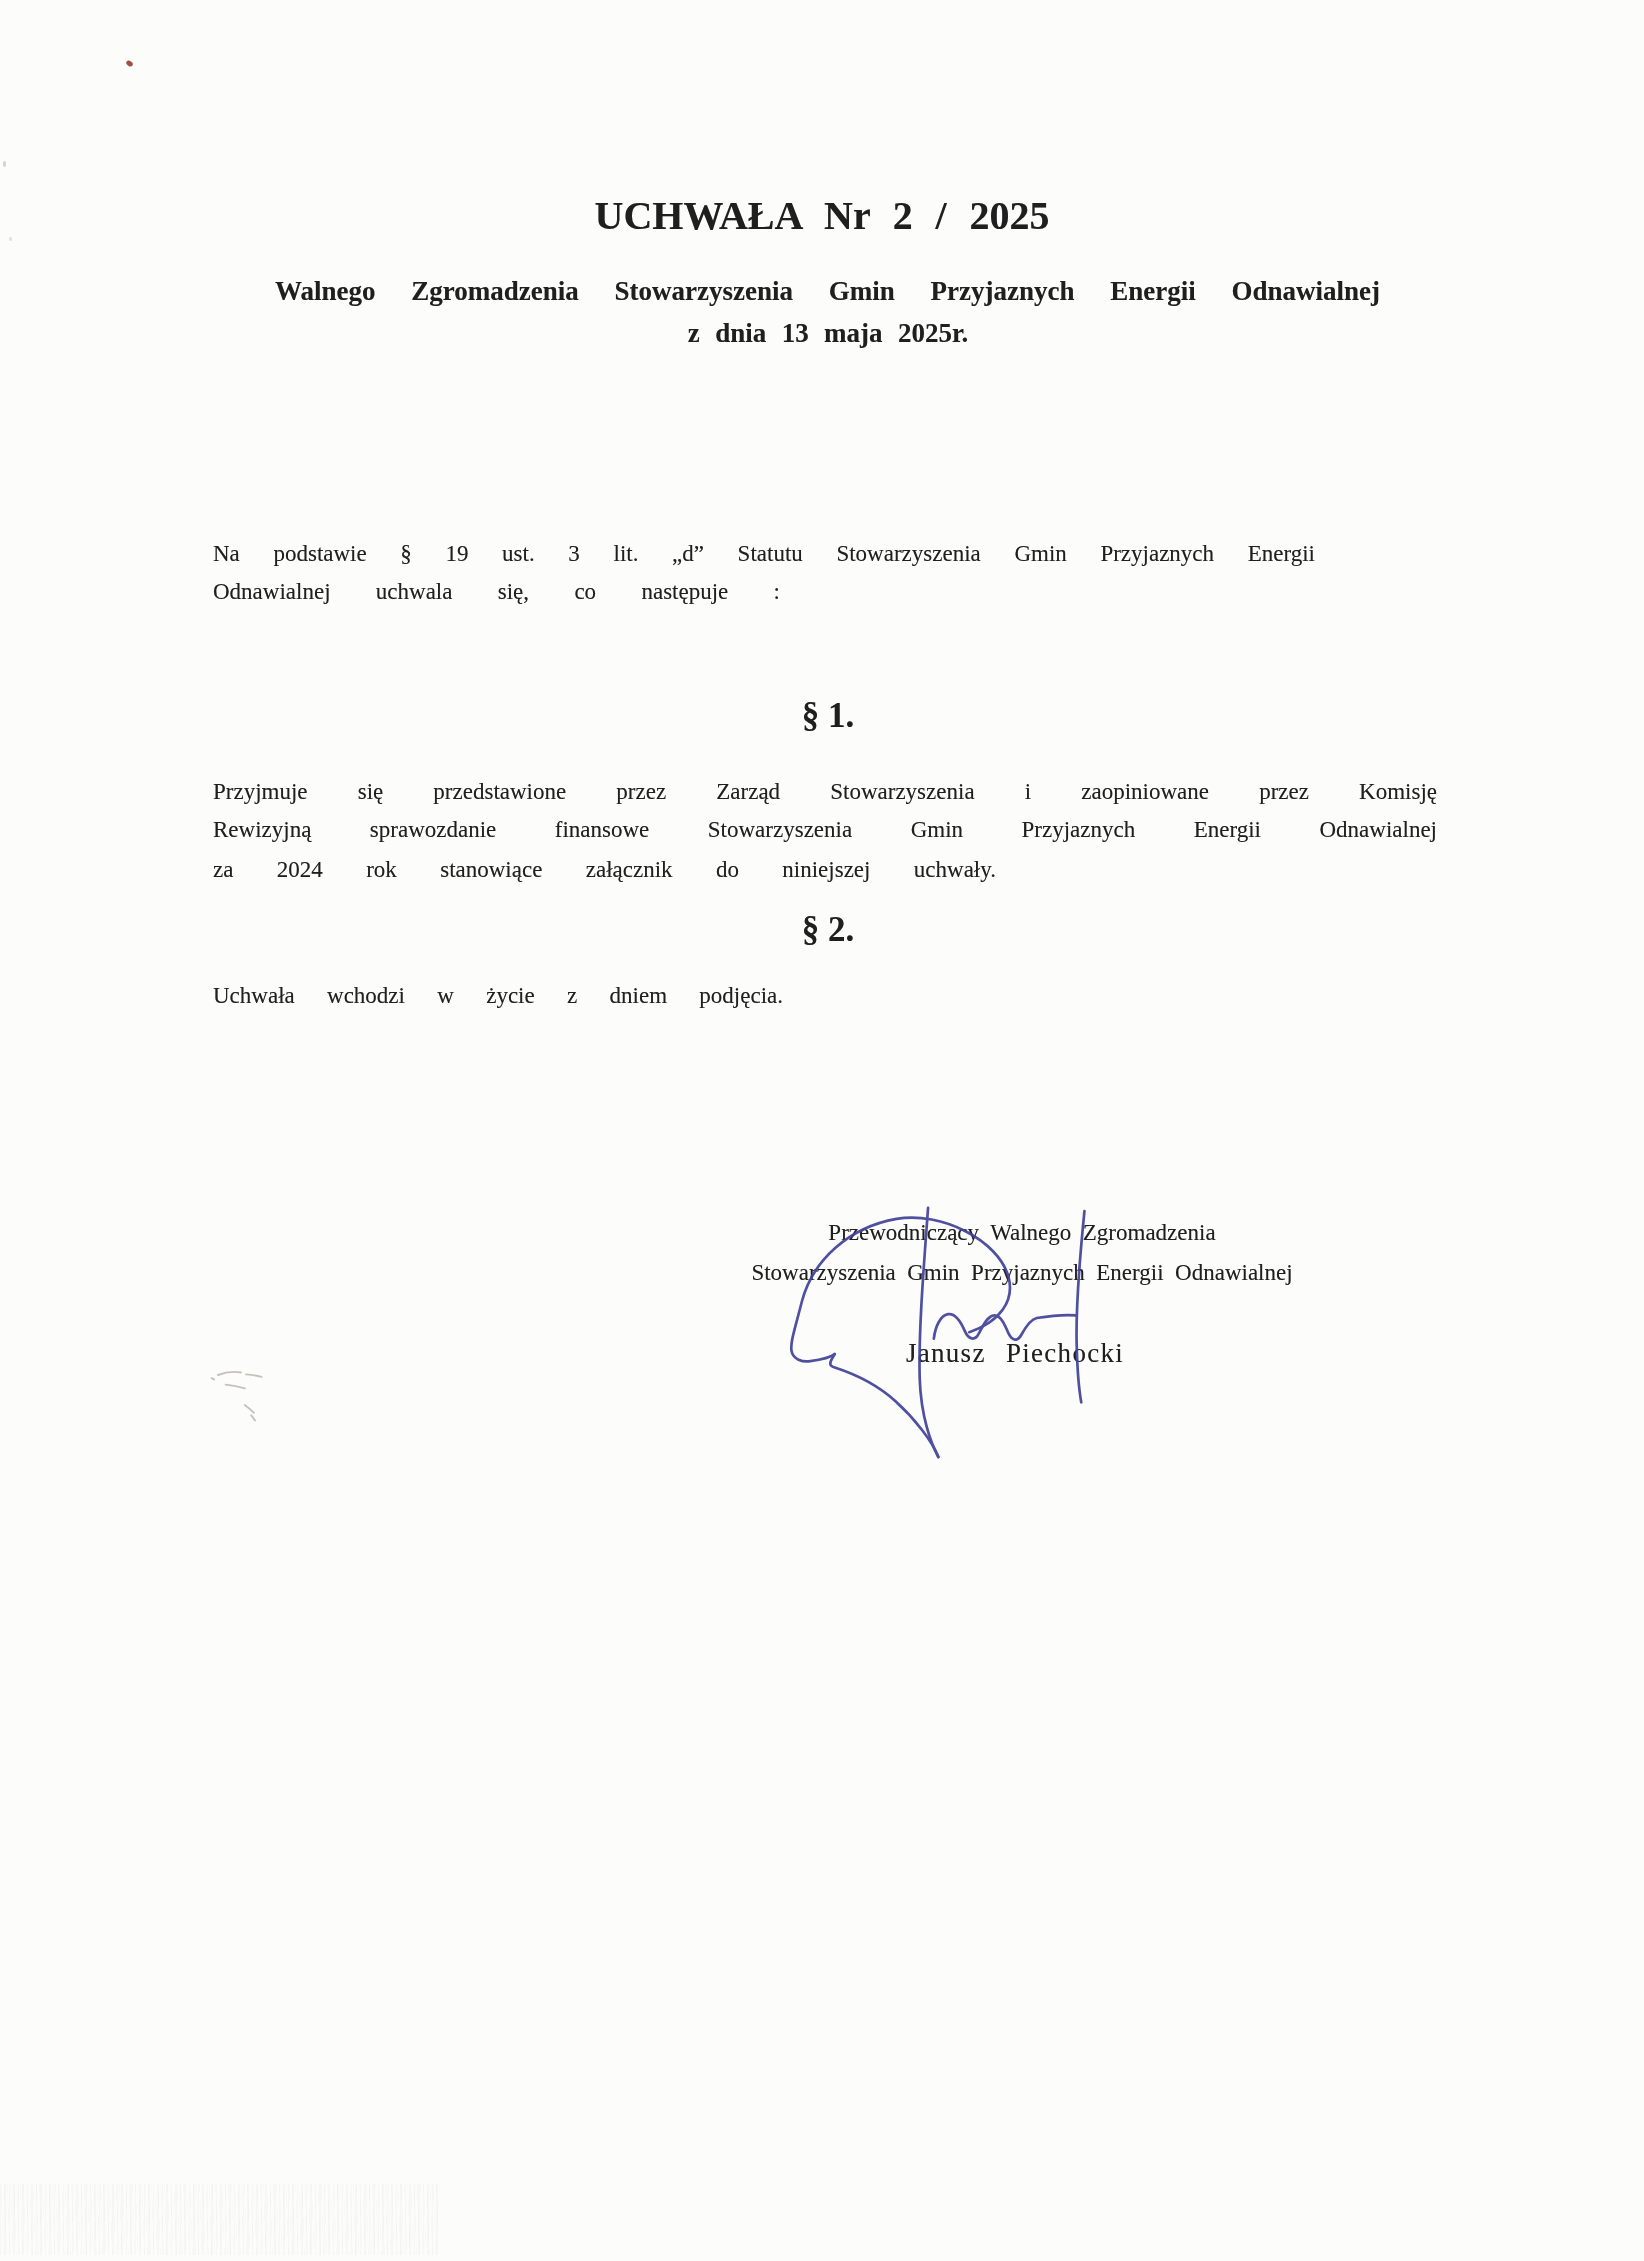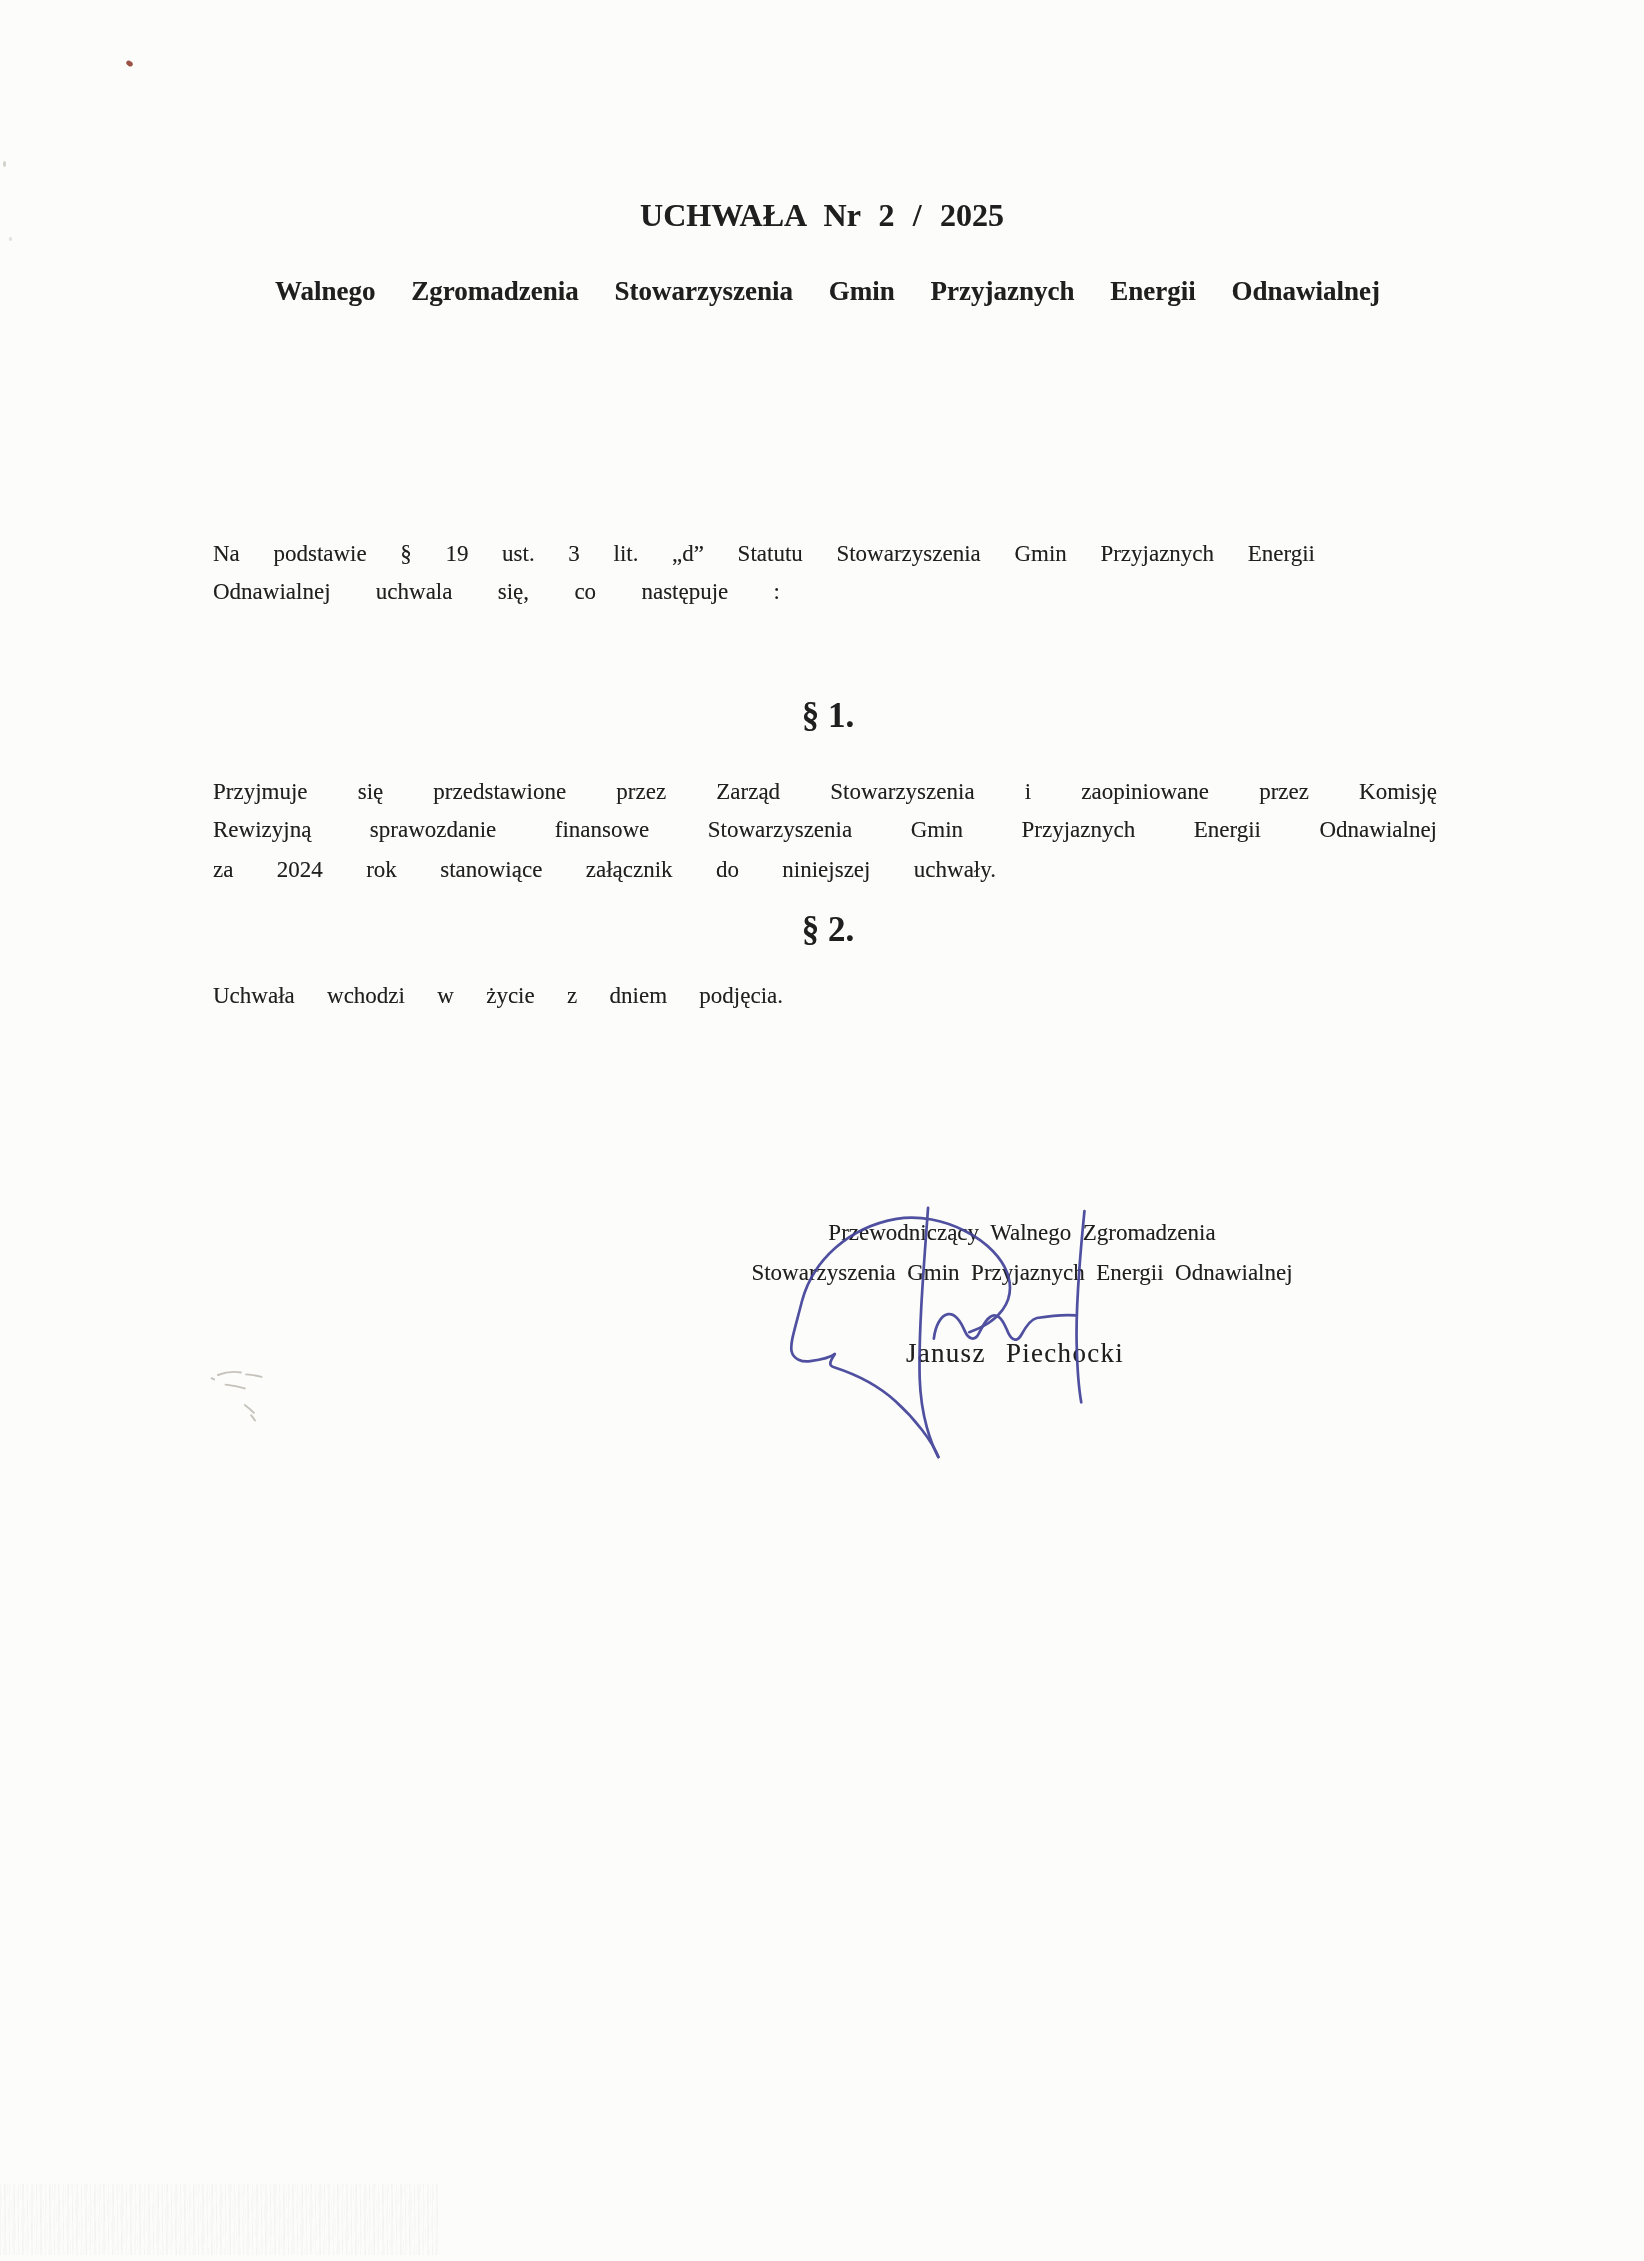--- a/index.html
+++ b/index.html
@@ -17,21 +17,21 @@
     position:absolute;
     font-size:23px;line-height:39px;
     white-space:normal;
     text-shadow:0 0 0.6px rgba(20,20,20,.35);
   }
   .just{text-align:justify;text-align-last:justify;}
   .ctr{text-align:center;}
   .b{font-weight:700;}
   .f52{font-size:27px;line-height:41px;}
   .f54{font-size:35px;line-height:41px;}
-  .f56{font-size:32px;line-height:41px;}
+  .f56{font-size:40px;line-height:41px;}
   .ws-lg{word-spacing:.32em;}
   .ws-md{word-spacing:.28em;}
   .ws-sm{word-spacing:.25em;}
   .sig-name{letter-spacing:1.3px;word-spacing:.45em;}
   .sig-svg{position:absolute;left:644px;top:1179px;width:451px;height:399px;}
   .smudge-svg{position:absolute;left:206px;top:1359px;width:84px;height:64px;}
   .red-speck{
     position:absolute;left:126px;top:61px;width:7px;height:5.2px;
     background:#8f4030;border-radius:50%;transform:rotate(35deg);opacity:.9;
   }
@@ -50,20 +50,21 @@
 <div class="page">
 
   <div class="red-speck"></div>
   <div class="edge-speck-1"></div>
   <div class="edge-speck-2"></div>
   <div class="scan-noise"></div>
 
   <div class="ln ctr b f56 ws-lg" style="top:195px;left:36px;width:1572px;">UCHWAŁA  Nr  2 / 2025</div>
 
   <div class="ln just b f52" style="top:271px;left:275px;width:1105px;">Walnego Zgromadzenia Stowarzyszenia Gmin Przyjaznych Energii Odnawialnej</div>
+  <div class="ln ctr b f52 ws-lg" style="top:313px;left:39px;width:1578px;">z  dnia 13 maja 2025r.</div>
 
 
   <div class="ln just" style="top:534px;left:213px;width:1102px;">Na podstawie § 19 ust. 3 lit. „d” Statutu Stowarzyszenia Gmin Przyjaznych Energii</div>
   <div class="ln just" style="top:572px;left:213px;width:567px;font-family:Liberation Serif, serif;">Odnawialnej uchwala się, co następuje :</div>
 
   <div class="ln ctr b f54" style="top:695px;left:39px;width:1578px;">§ 1.</div>
   <div class="ln just" style="top:772px;left:213px;width:1224px;">Przyjmuje się przedstawione przez Zarząd Stowarzyszenia i zaopiniowane przez Komisję</div>
   <div class="ln just" style="top:810px;left:213px;width:1224px;">Rewizyjną sprawozdanie finansowe Stowarzyszenia Gmin Przyjaznych Energii Odnawialnej</div>
   <div class="ln just" style="top:850px;left:213px;width:783px;">za 2024 rok stanowiące załącznik do niniejszej uchwały.</div>
 

